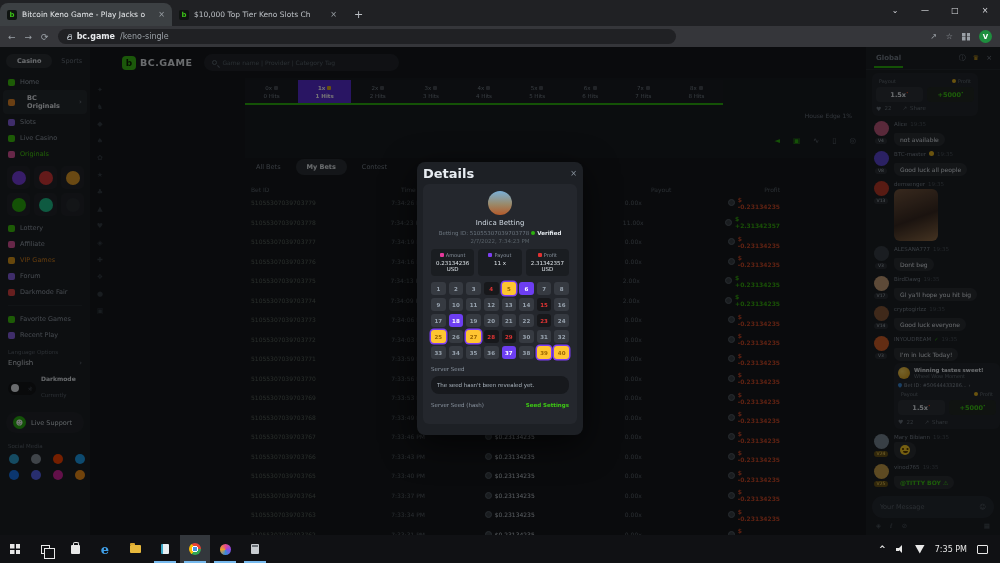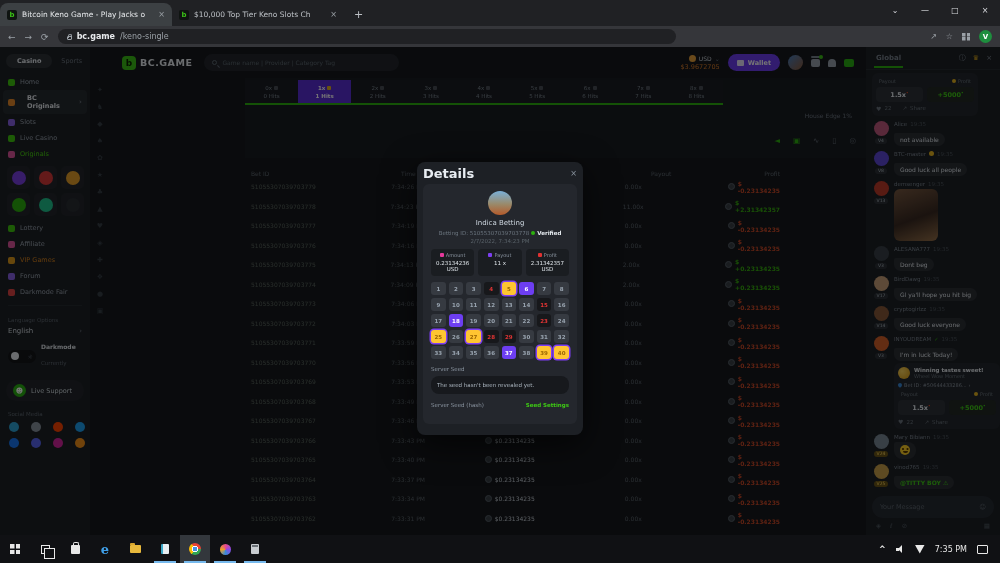--- a/index.html
+++ b/index.html
@@ -365,20 +365,30 @@
         <div class="side-item">
           <span class="s-ic" style="background: rgb(138, 99, 232);"></span>
           <span>Forum</span>
         </div>
         <div class="side-item">
           <span class="s-ic" style="background: rgb(224, 69, 69);"></span>
           <span>Darkmode Fair</span>
         </div>
       </div>
     <div style="border-top:1px solid #272c31;margin:5px 8px;"></div>
+    <div>
+        <div class="side-item">
+          <span class="s-ic" style="background: rgb(63, 199, 14);"></span>
+          <span>Favorite Games</span>
+        </div>
+        <div class="side-item">
+          <span class="s-ic" style="background: rgb(138, 99, 232);"></span>
+          <span>Recent Play</span>
+        </div>
+      </div>
     <div class="side-label">Language Options</div>
     <div class="lang-row">
       <span>English</span>
       <span class="chev">›</span>
     </div>
     <div class="dark-row">
       <span class="toggle-pill">
         <span class="moon"></span>
         <span class="sun">☼</span>
       </span>
@@ -424,40 +434,20 @@
   <div class="main">
     <div class="site-header">
       <div class="logo">
         <span class="logo-badge">b</span>
         <span class="logo-text">BC.GAME</span>
       </div>
       <div class="search-pill">
         <span class="mag"></span>
         <span>Game name | Provider | Category Tag</span>
       </div>
-      <div class="hdr-right">
-        <div class="bal-block">
-          <div class="cur-row">
-            <span class="coin"></span>
-            <span>USD</span>
-            <span style="color:#6b757f;">⌄</span>
-          </div>
-          <div class="bal-val">$3.9672705</div>
-        </div>
-        <div class="wallet-btn">
-          <span style="width:7px;height:6px;background:#fff;border-radius:1px;display:inline-block;opacity:.85;"></span>
-          <span>Wallet</span>
-        </div>
-        <span class="hdr-avatar"></span>
-        <span class="gift">
-            <span class="dot"></span>
-          </span>
-        <span class="bell"></span>
-        <span class="chat-ic"></span>
-      </div>
     </div>
 
     <div class="game-panel">
       <div class="mult-row">
           <div class="mtab">
             <div class="l1">
               <span>0x</span>
               <span class="gem"></span>
             </div>
             <div>0 Hits</div>
@@ -523,20 +513,25 @@
       <div class="ctrl-row">
         <span class="grn">◄</span>
         <span class="grn">▣</span>
         <span>∿</span>
         <span>▯</span>
         <span>◎</span>
       </div>
     </div>
 
     <div class="bets">
+      <div class="bet-tabs">
+          <span class="bt">All Bets</span>
+          <span class="bt active">My Bets</span>
+          <span class="bt">Contest</span>
+        </div>
       <div class="thead">
         <span class="c1">Bet ID</span>
         <span class="c2">Time</span>
         <span class="c3">Bet</span>
         <span class="c4">Payout</span>
         <span class="c5">Profit</span>
       </div>
       <div>
           <div class="trow">
             <span class="c1">51055307039703779</span>

